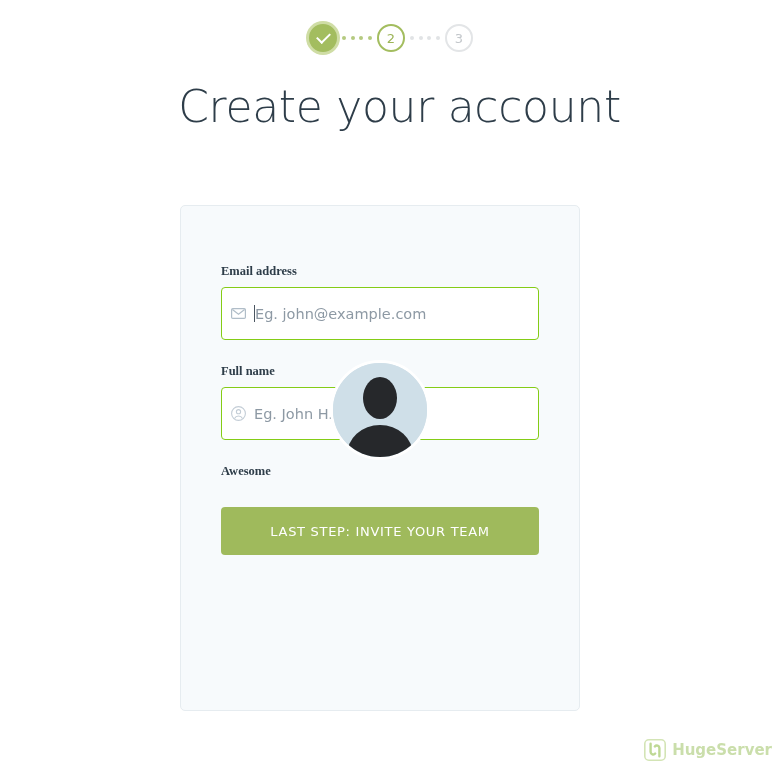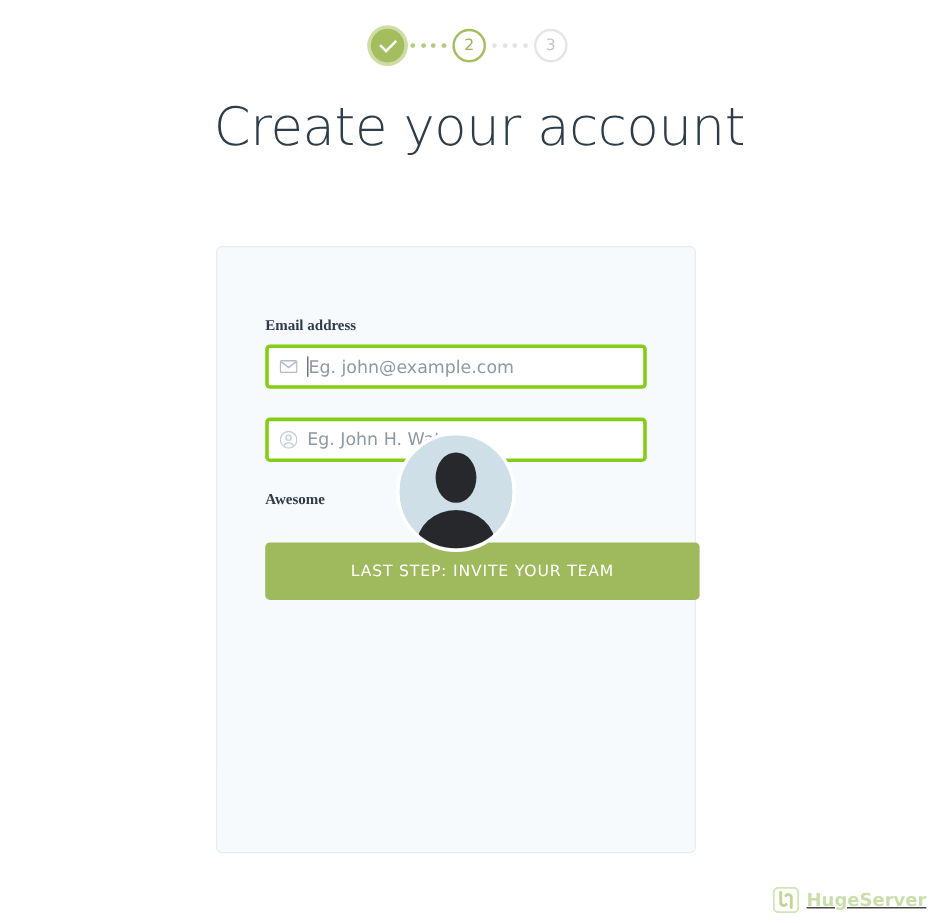--- a/index.html
+++ b/index.html
@@ -128,23 +128,23 @@
   .field-label {
     display: block;
     font-size: 12.5px;
     font-weight: bold;
     color: #2e3d49;
     margin-bottom: 8px;
     font-family: Liberation Serif, serif;
   }
   .field-box {
     position: relative;
-    height: 37px;
-    background: #ffffff;
-    border: 3px solid #84cc16;
+    height: 53px;
+    background: #ffffff;
+    border: 1px solid #84cc16;
     border-radius: 4px;
     display: flex;
     align-items: center;
     box-sizing: border-box;
   }
   .field-icon {
     width: 32px;
     flex: 0 0 32px;
     display: flex;
     align-items: center;
@@ -160,21 +160,21 @@
   }
   .caret {
     display: inline-block;
     width: 1px;
     height: 17px;
     background: #4a5561;
     vertical-align: -3px;
     margin-right: 0px;
   }
   #submit-button {
-    width: 362px;
+    width: 318px;
     height: 48px;
     background: #9fba5c;
     border: none;
     border-radius: 4px;
     color: #ffffff;
     font-size: 13px;
     letter-spacing: 0.7px;
     font-family: "DejaVu Sans", sans-serif;
     cursor: pointer;
     margin-top: 4px;
@@ -182,21 +182,20 @@
 
   
   #watermark {
     position: absolute;
     right: 10px;
     bottom: 8px;
     display: flex;
     align-items: center;
     gap: 6px;
     opacity: 0.9;
-    text-decoration: underline;
   }
   #watermark-text {
     font-size: 15px;
     font-weight: bold;
     color: #c5dba2;
     font-family: "DejaVu Sans", sans-serif;
   }
 </style>
 </head>
 <body>
@@ -254,20 +253,21 @@
             <rect x="0.6" y="0.6" width="13.8" height="9.8" rx="1.2" fill="none" stroke="#b0bdc8" stroke-width="1.2"></rect>
             <path d="M1.4 1.6 L7.5 6.3 L13.6 1.6" fill="none" stroke="#b0bdc8" stroke-width="1.2"></path>
           </svg>
         </span>
         <span class="field-placeholder"><span class="caret"></span><span>Eg. john@example.com</span></span>
       </div>
     </div>
 
     
     <div class="field-group">
+      <label class="field-label">Full name</label>
       <div class="field-box">
         <span class="field-icon">
           <svg width="15" height="15" viewBox="0 0 15 15">
             <circle cx="7.5" cy="7.5" r="6.9" fill="none" stroke="#c3cdd6" stroke-width="1.1"></circle>
             <circle cx="7.5" cy="5.7" r="2.1" fill="none" stroke="#c3cdd6" stroke-width="1.1"></circle>
             <path d="M3.5 12.4 a4.4 4 0 0 1 8 0" fill="none" stroke="#c3cdd6" stroke-width="1.1"></path>
           </svg>
         </span>
         <span class="field-placeholder">Eg. John H. Watson</span>
       </div>

